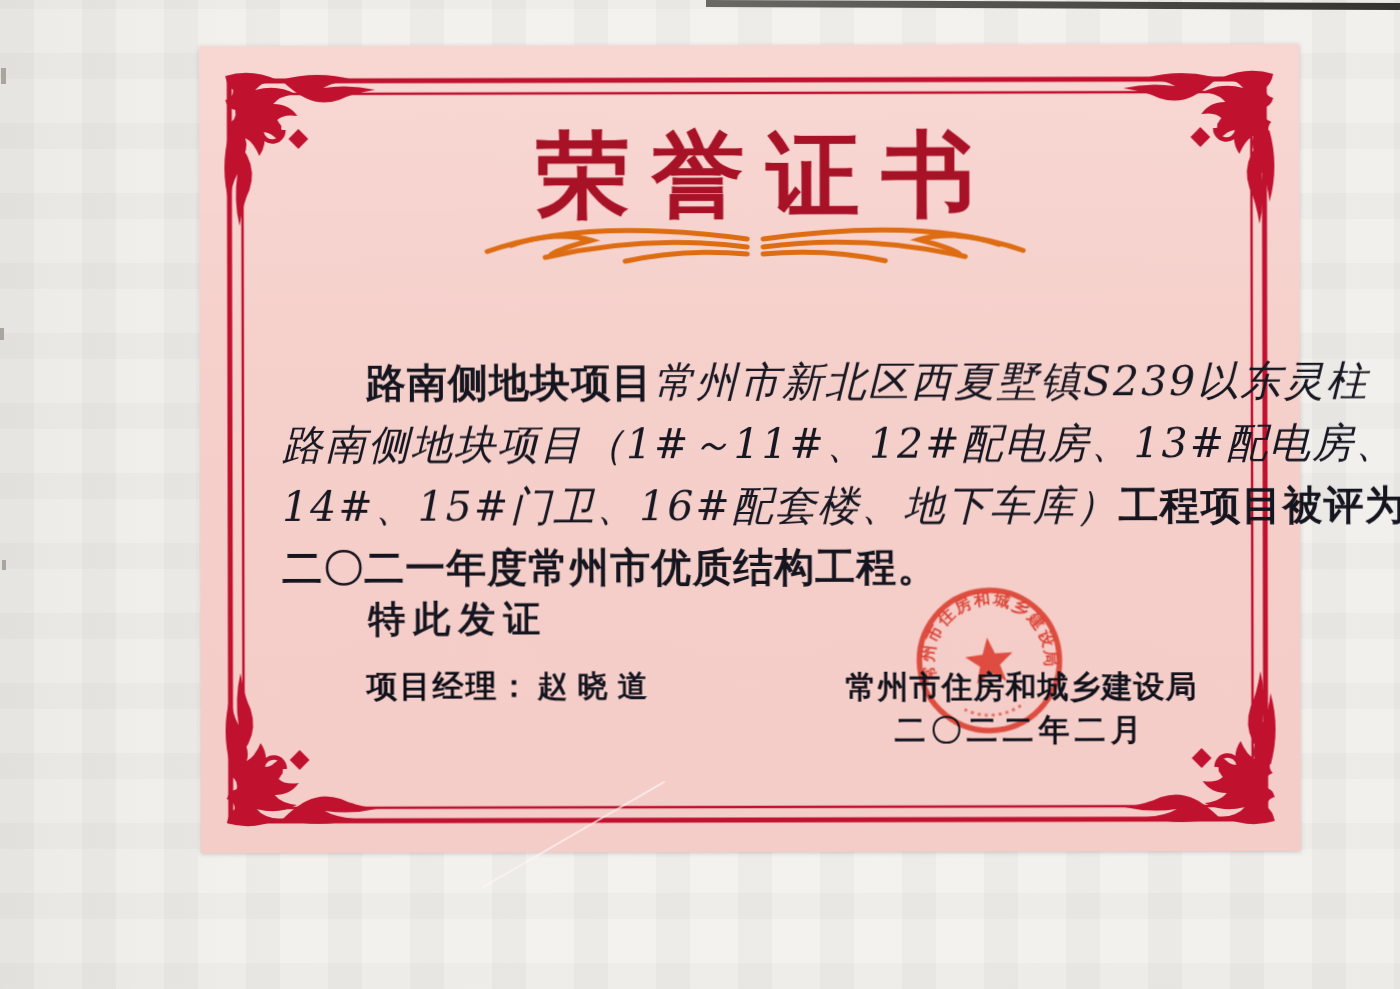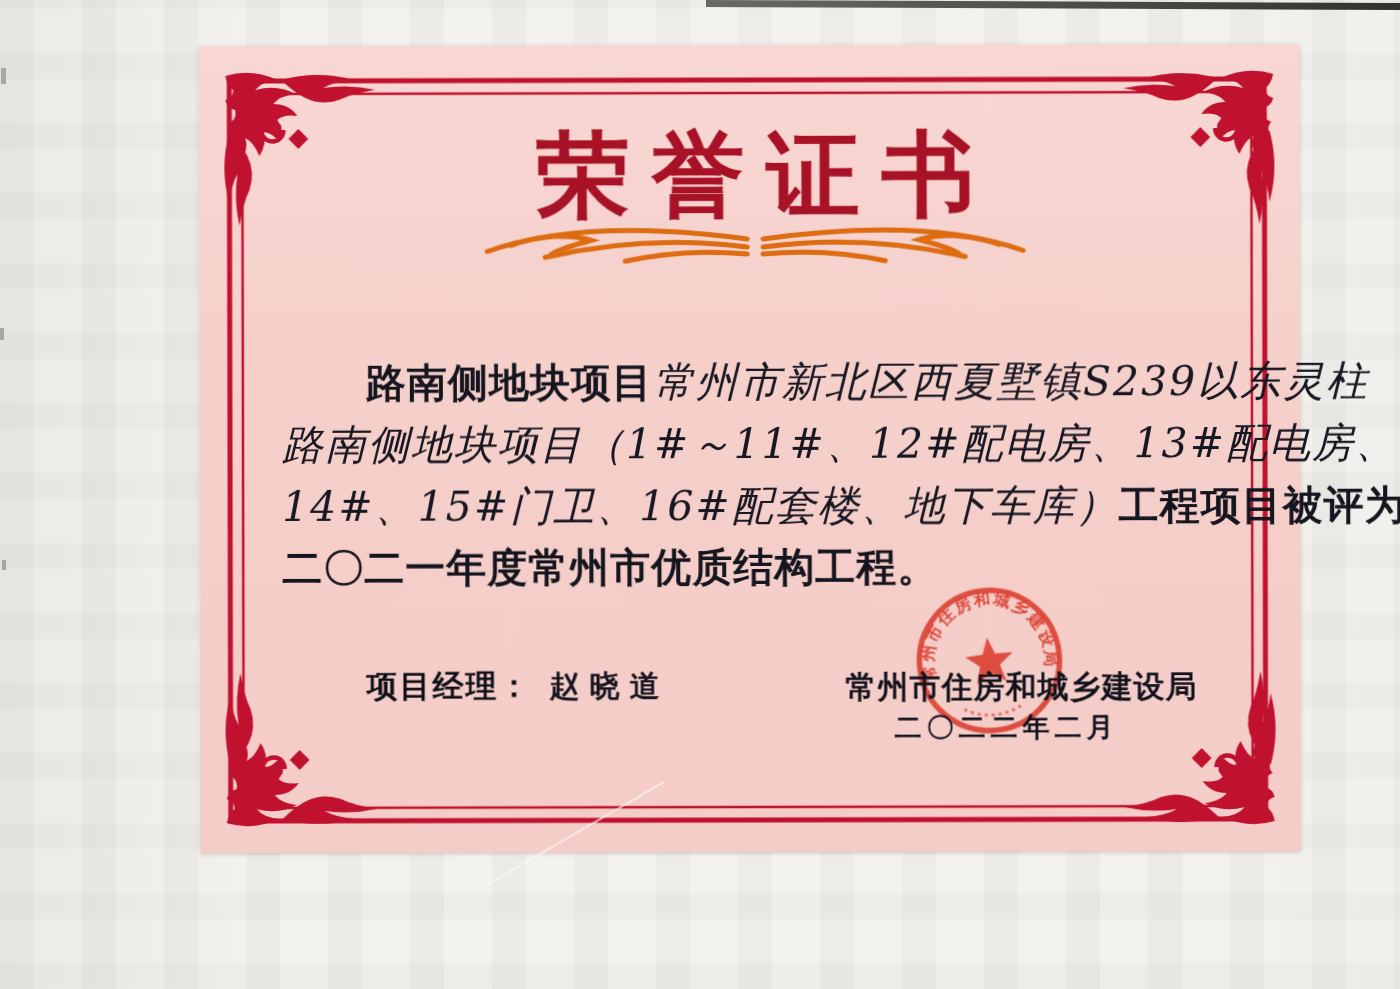--- a/index.html
+++ b/index.html
@@ -75,31 +75,31 @@
     font-family:"Liberation Serif","DejaVu Serif",serif;
     font-weight:700; font-size:37px; letter-spacing:8px; color:#15151f; z-index:3;
   }
   .manager { position:absolute; left:166px; top:620px; white-space:nowrap; z-index:3; }
   .manager .label {
     font-family:"Liberation Sans","DejaVu Sans",sans-serif;
     font-weight:700; font-size:31px; letter-spacing:2px; color:#0f0f18;
   }
   .manager .name {
     font-family:"Liberation Serif","DejaVu Serif",serif;
-    font-weight:700; font-size:30px; letter-spacing:10px; margin-left:18px; color:#15151f;text-align:center;
+    font-weight:700; font-size:30px; letter-spacing:10px; margin-left:6px; color:#15151f;text-align:center;
   }
   .issuer {
     position:absolute; left:645px; top:622px;
     font-family:"Liberation Serif","DejaVu Serif",serif;
     font-weight:700; font-size:31px; letter-spacing:1px; color:#12121c; z-index:3;
   }
   .issue-date {
     position:absolute; left:694px; top:665px;
     font-family:"Liberation Serif","DejaVu Serif",serif;
-    font-weight:700; font-size:27px; letter-spacing:5px; color:#12121c; z-index:3;
+    font-weight:700; font-size:31px; letter-spacing:5px; color:#12121c; z-index:3;
   }
 
   
   .seal {
     position:absolute; left:709px; top:536px; width:160px; height:160px;
     z-index:2; opacity:0.88; mix-blend-mode:multiply; transform:rotate(-6deg);
   }
 </style>
 </head>
 <body>
@@ -162,20 +162,21 @@
         <span class="hand">路南侧地块项目（1#～11#、12#配电房、13#配电房、</span>
       </p>
       <p class="line">
         <span class="hand">14#、15#门卫、16#配套楼、地下车库）</span><span class="print">工程项目被评为</span>
       </p>
       <p class="line">
         <span class="print">二〇二一年度常州市优质结构工程。</span>
       </p>
     </div>
 
+    <div class="closing">特此发证</div>
 
     <div class="manager">
       <span class="label">项目经理：</span><span class="name">赵晓道</span>
     </div>
 
     <div class="seal">
       <svg width="160" height="160" viewBox="0 0 160 160" aria-hidden="true">
         <circle cx="80" cy="80" r="70" fill="none" stroke="#e23e2c" stroke-width="5.5" opacity="0.95"></circle>
         <polygon points="80,57 86.2,73.6 103.8,74.3 90,85.3 94.8,102.3 80,92.5 65.2,102.3 70,85.3 56.2,74.3 73.8,73.6" fill="#e23e2c" opacity="0.95"></polygon>
         <defs>

